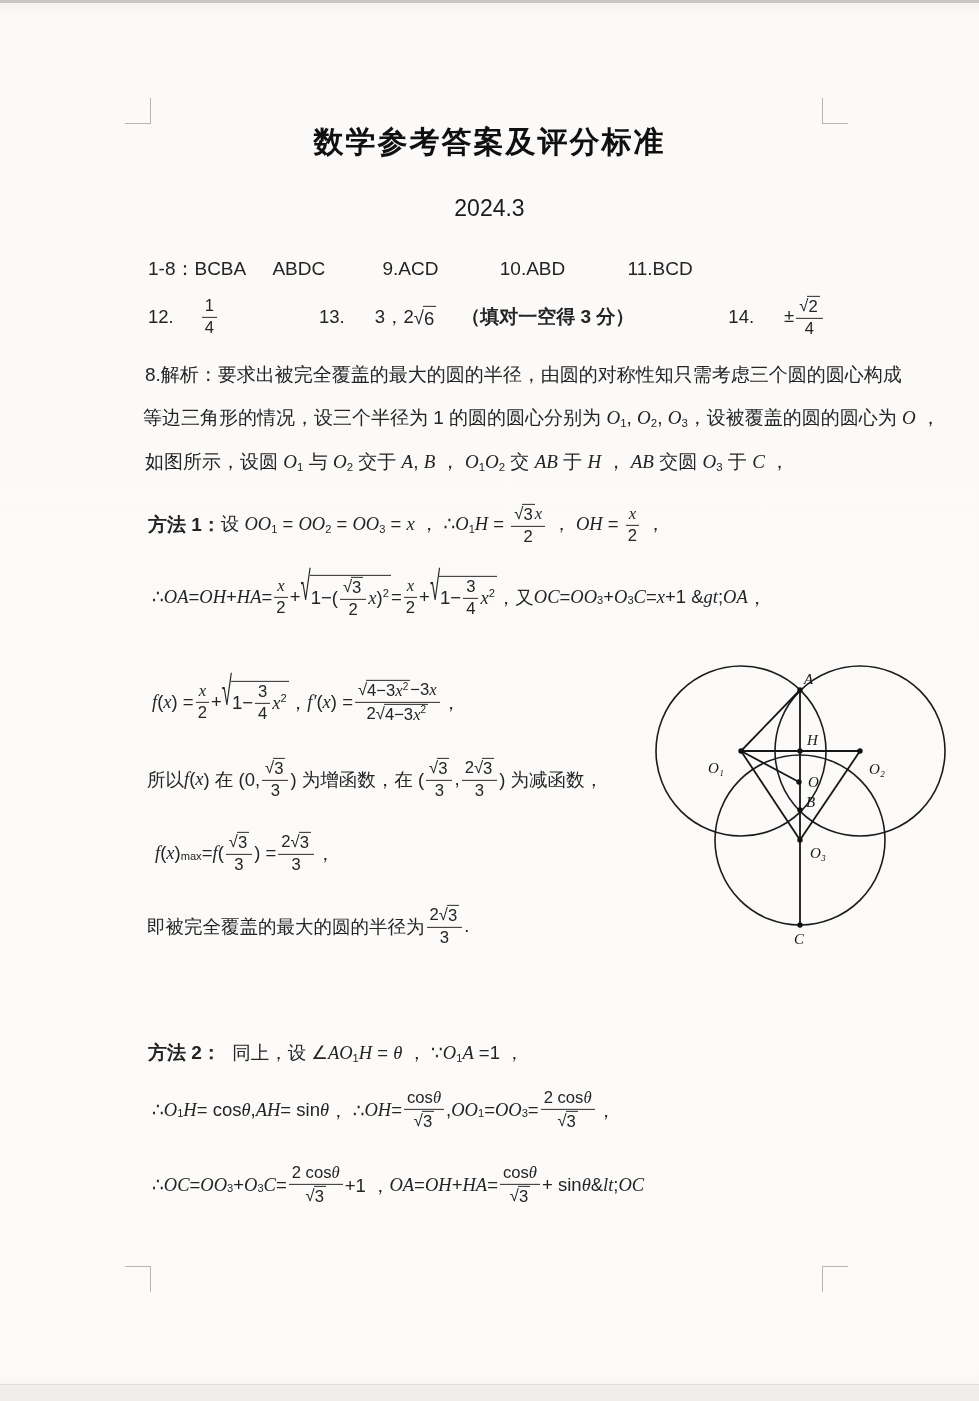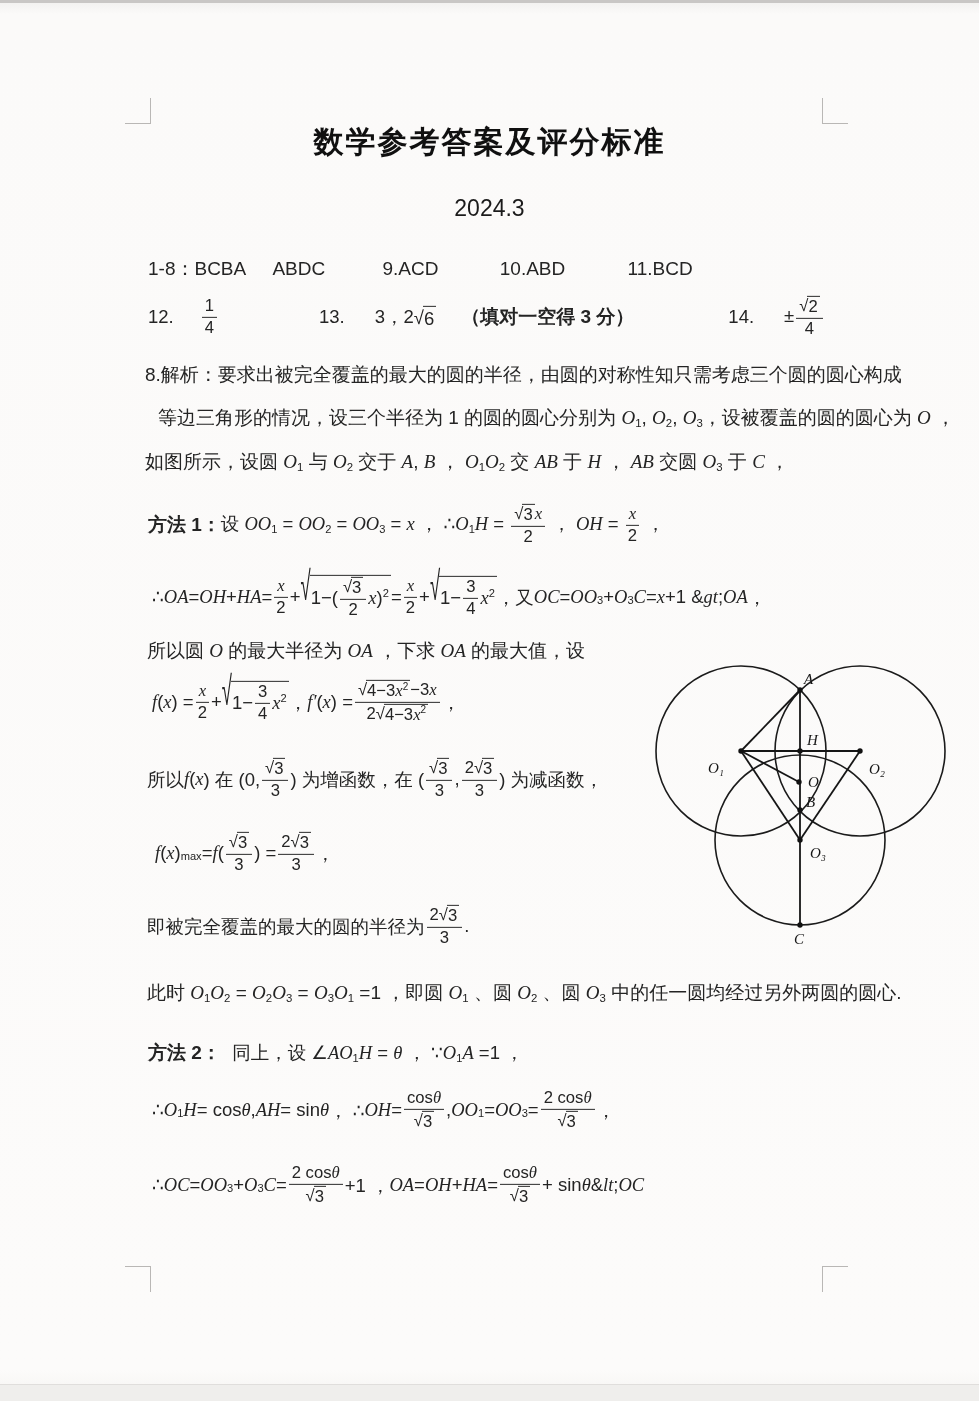--- a/index.html
+++ b/index.html
@@ -85,21 +85,21 @@
     <span class="s6">±<span class="fr">
           <span class="fn">
             <span class="sq">√</span>
             <span class="ov">2</span>
           </span>
           <span class="fd">4</span>
         </span></span>
   </div>
 
   <div class="line" style="top:362px;left:145px;">8.解析：要求出被完全覆盖的最大的圆的半径，由圆的对称性知只需考虑三个圆的圆心构成</div>
-  <div class="line" style="top:405px;left:158px;">等边三角形的情况，设三个半径为 1 的圆的圆心分别为 <i>O</i><sub>1</sub>, <i>O</i><sub>2</sub>, <i>O</i><sub>3</sub>，设被覆盖的圆的圆心为 <i>O</i> ，</div>
+  <div class="line" style="top:405px;left:143px;">等边三角形的情况，设三个半径为 1 的圆的圆心分别为 <i>O</i><sub>1</sub>, <i>O</i><sub>2</sub>, <i>O</i><sub>3</sub>，设被覆盖的圆的圆心为 <i>O</i> ，</div>
   <div class="line" style="top:449px;left:145px;">如图所示，设圆 <i>O</i><sub>1</sub> 与 <i>O</i><sub>2</sub> 交于 <i>A</i>, <i>B</i> ， <i>O</i><sub>1</sub><i>O</i><sub>2</sub> 交 <i>AB</i> 于 <i>H</i> ， <i>AB</i> 交圆 <i>O</i><sub>3</sub> 于 <i>C</i> ，</div>
 
   <div class="line vc math" style="top:525px;">
     <span class="bold" style="font-size:19px;">方法 1：</span>
     <span style="">设 <i>OO</i><sub>1</sub> = <i>OO</i><sub>2</sub> = <i>OO</i><sub>3</sub> = <i>x</i> ， ∴<i>O</i><sub>1</sub><i>H</i> = <span class="fr">
           <span class="fn">
             <span class="sq">√</span>
             <span class="ov">3</span>
             <i>x</i>
           </span>
@@ -126,21 +126,20 @@
         </span><i>x</i>)<sup>2</sup></span> = <span class="fr">
         <span class="fn">
           <i>x</i>
         </span>
         <span class="fd">2</span>
       </span>+<span class="sq">√</span><span class="ov">1−<span class="fr">
           <span class="fn">3</span>
           <span class="fd">4</span>
         </span><i>x</i><sup>2</sup></span> ，又 <i>OC</i> = <i>OO</i><sub>3</sub> + <i>O</i><sub>3</sub><i>C</i> = <i>x</i>+1 &amp;<i>gt</i>; <i>OA</i> ，</div>
 
-  <div class="line" style="top:638px;left:147px;">所以圆 <i>O</i> 的最大半径为 <i>OA</i> ，下求 <i>OA</i> 的最大值，设</div>
 
   <div class="line vc math" style="top:702px;left:152px;"><i>f</i> ( <i>x</i> ) = <span class="fr">
         <span class="fn">
           <i>x</i>
         </span>
         <span class="fd">2</span>
       </span>+<span class="sq">√</span><span class="ov">1−<span class="fr">
           <span class="fn">3</span>
           <span class="fd">4</span>
         </span><i>x</i><sup>2</sup></span> ，   <i>f</i> <i>′</i>( <i>x</i> ) = <span class="fr">
@@ -174,21 +173,20 @@
       </span>) = <span class="fr">
         <span class="fn">2<span class="sq">√</span><span class="ov">3</span></span>
         <span class="fd">3</span>
       </span> ，</div>
 
   <div class="line vc math" style="top:926px;left:147px;">即被完全覆盖的最大的圆的半径为 <span class="fr">
         <span class="fn">2<span class="sq">√</span><span class="ov">3</span></span>
         <span class="fd">3</span>
       </span> .</div>
 
-  <div class="line" style="top:980px;left:147px;">此时 <i>O</i><sub>1</sub><i>O</i><sub>2</sub> = <i>O</i><sub>2</sub><i>O</i><sub>3</sub> = <i>O</i><sub>3</sub><i>O</i><sub>1</sub> =1 ，即圆 <i>O</i><sub>1</sub> 、圆 <i>O</i><sub>2</sub> 、圆 <i>O</i><sub>3</sub> 中的任一圆均经过另外两圆的圆心.</div>
 
   <div class="line" style="top:1040px;">
     <span class="bold">方法 2：</span>
     <span class="math" style="margin-left:6px;">同上，设 ∠<i>AO</i><sub>1</sub><i>H</i> = <i>θ</i> ，  ∵<i>O</i><sub>1</sub><i>A</i> =1 ，</span>
   </div>
 
   <div class="line vc math" style="top:1110px;left:152px;">∴ <i>O</i><sub>1</sub><i>H</i> = cos <i>θ</i>, <i>AH</i> = sin <i>θ</i> ，  ∴<i>OH</i> = <span class="fr">
         <span class="fn">cos <i>θ</i></span>
         <span class="fd">
           <span class="sq">√</span>

